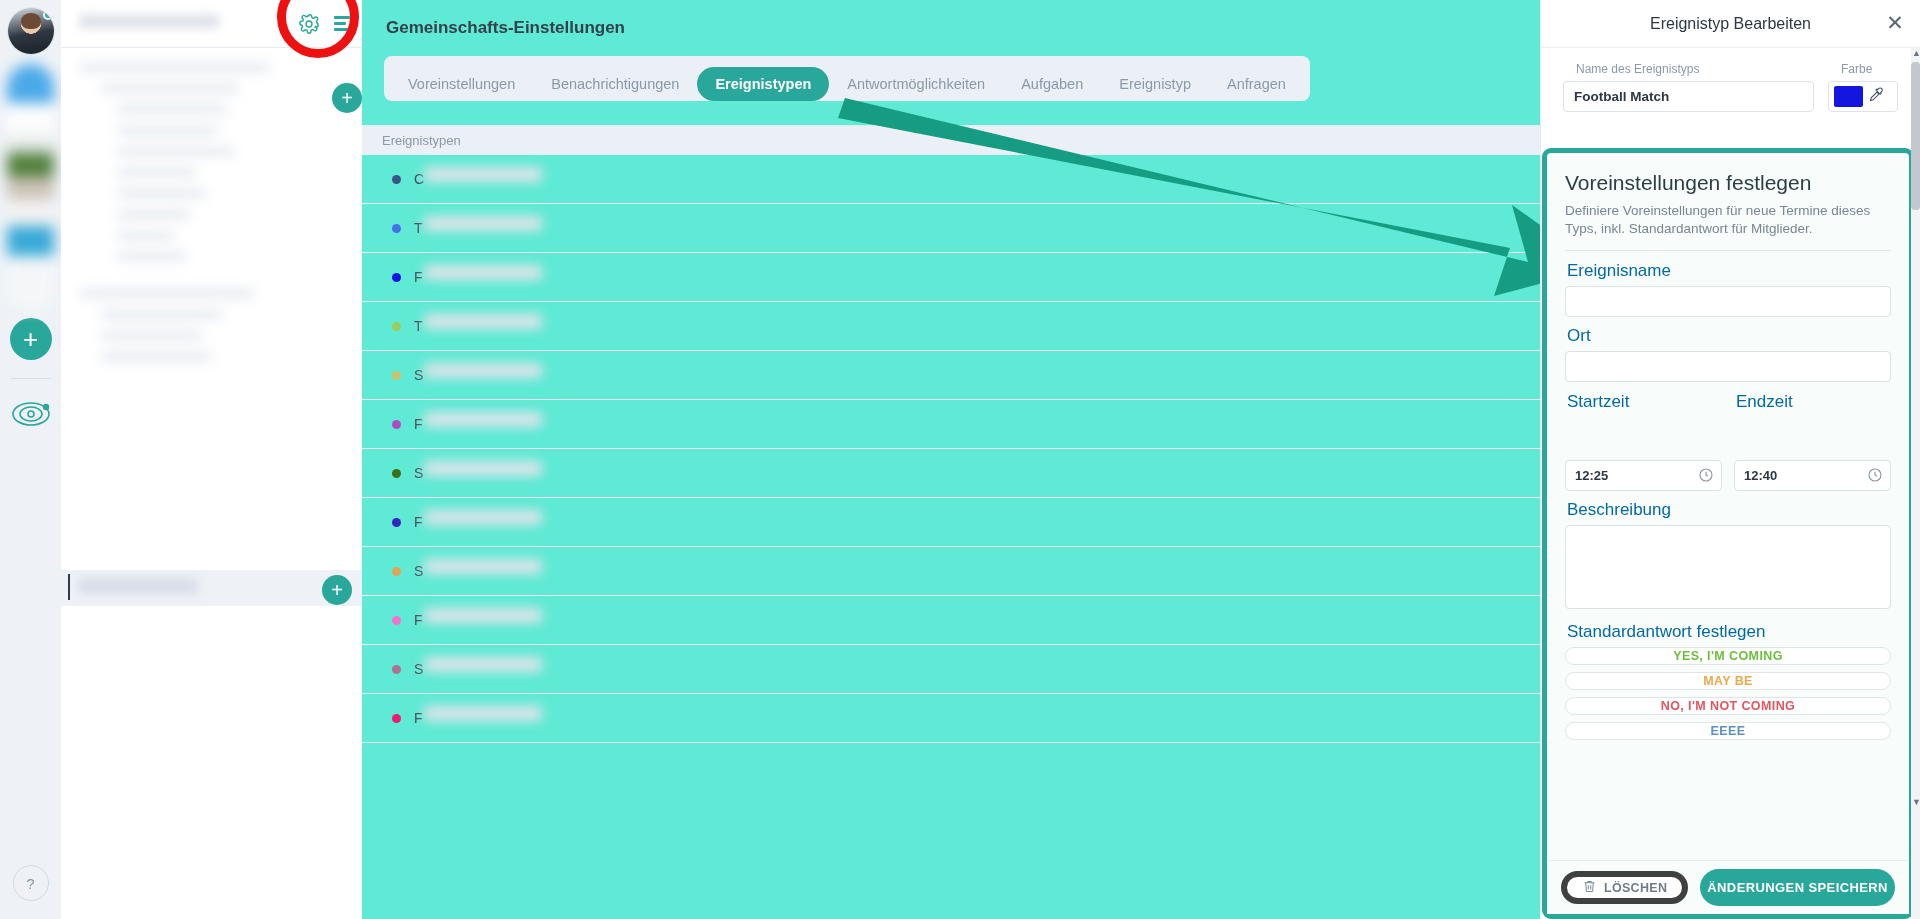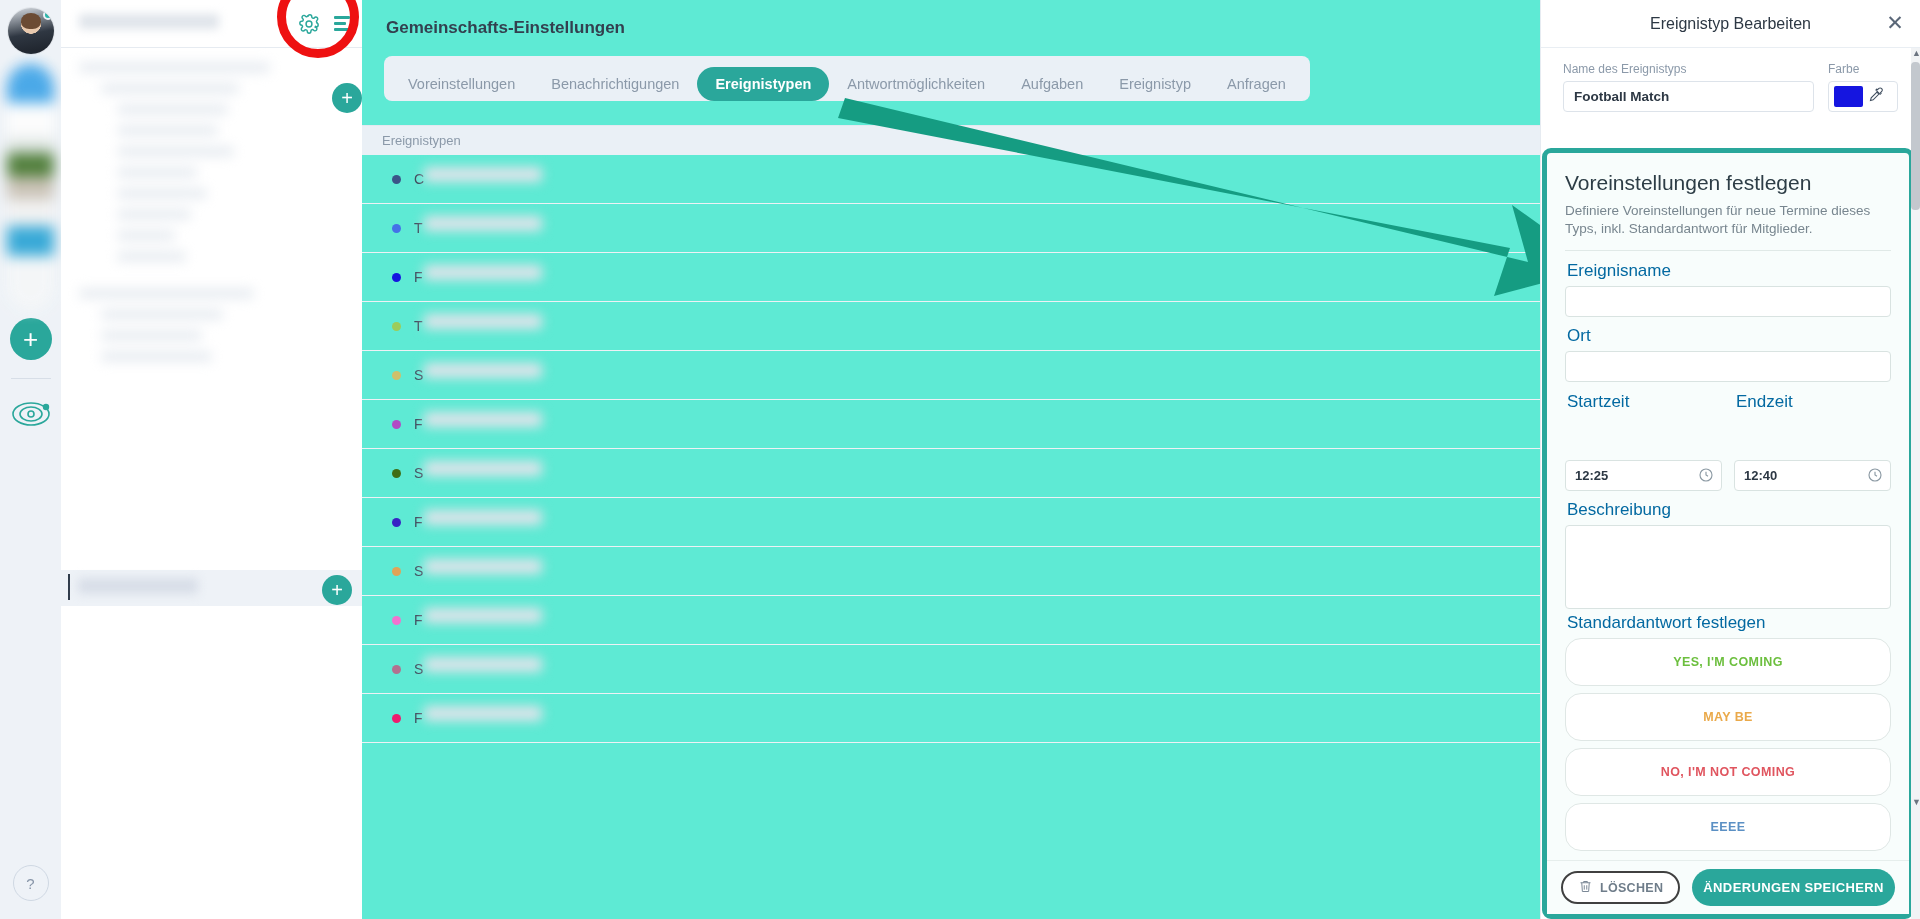--- a/index.html
+++ b/index.html
@@ -153,21 +153,21 @@
     height: 48px; display: flex; align-items: center; justify-content: center;
     border-bottom: 1px solid #e9eef3; position: relative;
   }
   .panel-title { font-size: 16px; color: #2d3844; }
   .panel-close {
     position: absolute; right: 14px; top: 13px; width: 22px; height: 22px;
     color: #5a6778; font-size: 21px; line-height: 20px; text-align: center;
   }
   .panel-body { position: relative; flex: 1; overflow: hidden; }
   .nameRow { display: flex; gap: 14px; padding: 14px 22px 0 22px; }
-  .field-label { font-size: 12px; color: #8b99a9; margin-bottom: 5px; display:block; }
+  .field-label { font-size: 12px; color: #8b99a9; margin-bottom: 5px; display:block;margin-left:13px; }
   .text-input {
     width: 100%; height: 31px; border: 1px solid #dde3ea; border-radius: 4px;
     padding: 0 10px; font-size: 13.5px; color: #2d3844; background: #fff;
     font-family: "Liberation Sans", sans-serif; font-weight: bold;
   }
   .color-box {
     width: 70px; height: 31px; border: 1px solid #dde3ea; border-radius: 4px;
     display: flex; align-items: center; gap: 5px; padding: 0 5px; background:#fff;
   }
   .swatch { width: 29px; height: 21px; border-radius: 2px; }
@@ -195,34 +195,34 @@
   .time-wrap .clock {
     position: absolute; right: 8px; top: 7px; width: 16px; height: 16px; color:#8b99a3;
   }
   .time-input { font-weight: bold; color:#2d3844; }
   .ta {
     width: 100%; height: 84px; border: 1px solid #d9e3e1; border-radius: 4px;
     background: #fff; resize: none; font-family: "Liberation Sans", sans-serif;
     font-size: 13px; padding: 7px 9px;
   }
   .pill {
-    width: 100%; height: 48px; border: 1px solid #dfe7e5; border-radius: 16px;
+    width: 100%; height: 18px; border: 1px solid #dfe7e5; border-radius: 16px;
     background: #fff; margin-bottom: 7px;
     font-size: 12.5px; font-weight: bold; letter-spacing: .4px;
     display: flex; align-items: center; justify-content: center;
     font-family: "Liberation Sans", sans-serif;
   }
   .panel-foot {
     position: absolute; left: 6px; right: 11px; bottom: 5px; height: 54px;
     background: #f8fdfc; border-top: 1px solid #e6eeec;
     display: flex; align-items: center; gap: 12px; padding: 0 14px;
     z-index: 4;
   }
   .btn-del {
-    height: 33px; padding: 8px 15px; border-radius: 17px; border: 2px solid #404040;
+    height: 33px; padding: 8px 15px; border-radius: 17px; border: 6px solid #404040;
     background: #fff; color: #6f7d8a; font-size: 12.5px; font-weight: bold;
     display: flex; align-items: center; gap: 7px; letter-spacing:.3px;
     font-family: "Liberation Sans", sans-serif;
   }
   .btn-save {
     flex: 1; height: 37px; border-radius: 19px; border: none;
     background: #2aa79b; color: #fff; font-size: 13px; font-weight: bold;
     letter-spacing: .4px; font-family: "Liberation Sans", sans-serif;
   }
   .pscroll {
@@ -452,21 +452,21 @@
                     <path d="M12 7v5l3 2"></path>
                 </svg>
               </span>
             </div>
           </div>
         </div>
 
         <span class="sub-label" style="margin-top:9px">Beschreibung</span>
         <textarea class="ta" style=""></textarea>
 
-        <span class="sub-label" style="">Standardantwort festlegen</span>
+        <span class="sub-label" style="margin-top:9px">Standardantwort festlegen</span>
         <div id="answers">
             <div class="pill" style="color: rgb(108, 191, 62);">YES, I'M COMING</div>
             <div class="pill" style="color: rgb(234, 169, 74);">MAY BE</div>
             <div class="pill" style="color: rgb(224, 85, 95);">NO, I'M NOT COMING</div>
             <div class="pill" style="color: rgb(91, 144, 196);">EEEE</div>
           </div>
       </div>
 
       <div class="panel-foot">
         <button class="btn-del">

